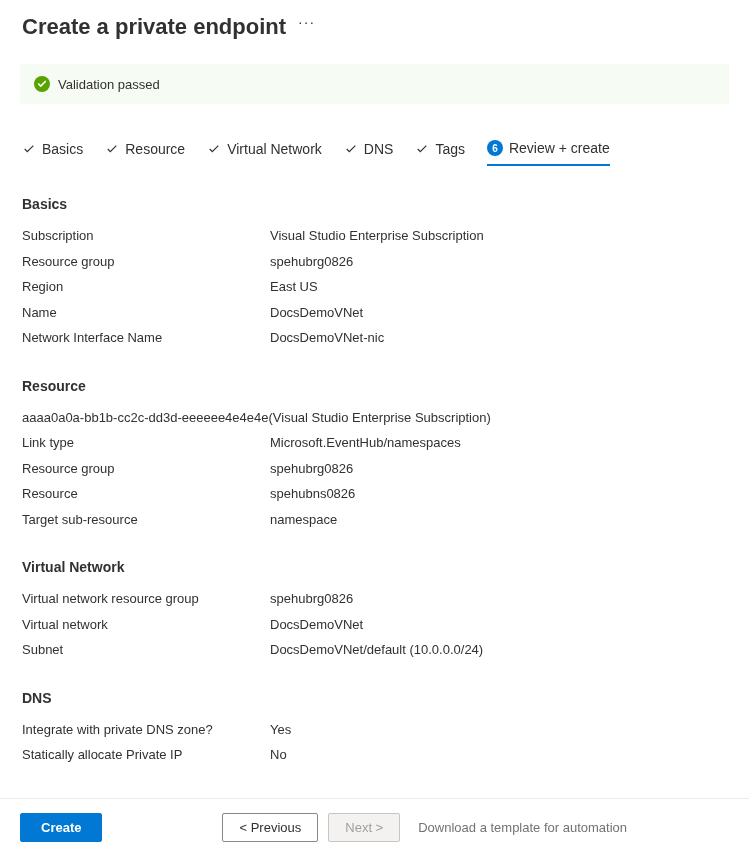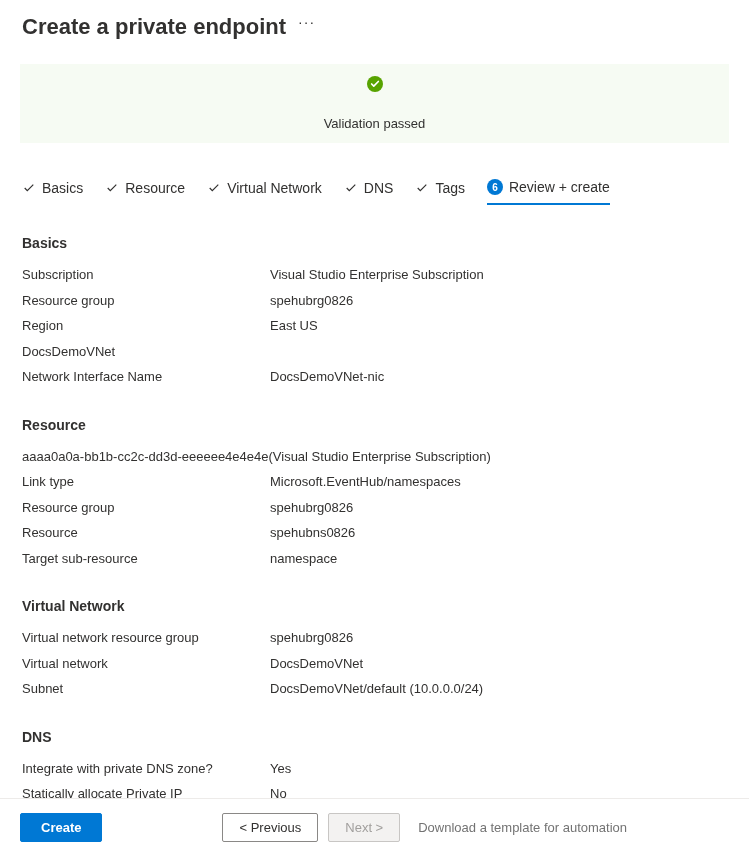--- a/index.html
+++ b/index.html
@@ -33,22 +33,21 @@
       font-size: 14px;
       letter-spacing: 1px;
       padding-bottom: 6px;
     }
     .validation-banner {
       margin: 16px 20px 0 20px;
       background: #f6fbf3;
       padding: 12px 14px;
       display: flex;
       align-items: center;
-      gap: 24px;
-      flex-direction: column;
+      gap: 8px;
     }
     .check-circle {
       width: 16px;
       height: 16px;
       border-radius: 50%;
       background: #57a300;
       display: flex;
       align-items: center;
       justify-content: center;
       flex-shrink: 0;
@@ -253,20 +252,21 @@
     </div>
     <div class="field-row">
       <div class="field-label">Resource group</div>
       <div class="field-value">spehubrg0826</div>
     </div>
     <div class="field-row">
       <div class="field-label">Region</div>
       <div class="field-value">East US</div>
     </div>
     <div class="field-row">
+      <div class="field-label">Name</div>
       <div class="field-value">DocsDemoVNet</div>
     </div>
     <div class="field-row">
       <div class="field-label">Network Interface Name</div>
       <div class="field-value">DocsDemoVNet-nic</div>
     </div>
   </div>
 
   <div class="section">
     <div class="section-title">Resource</div>

